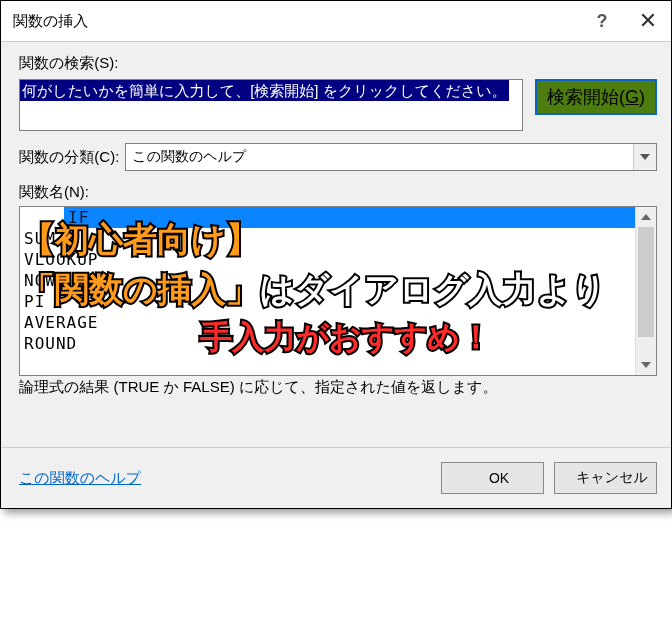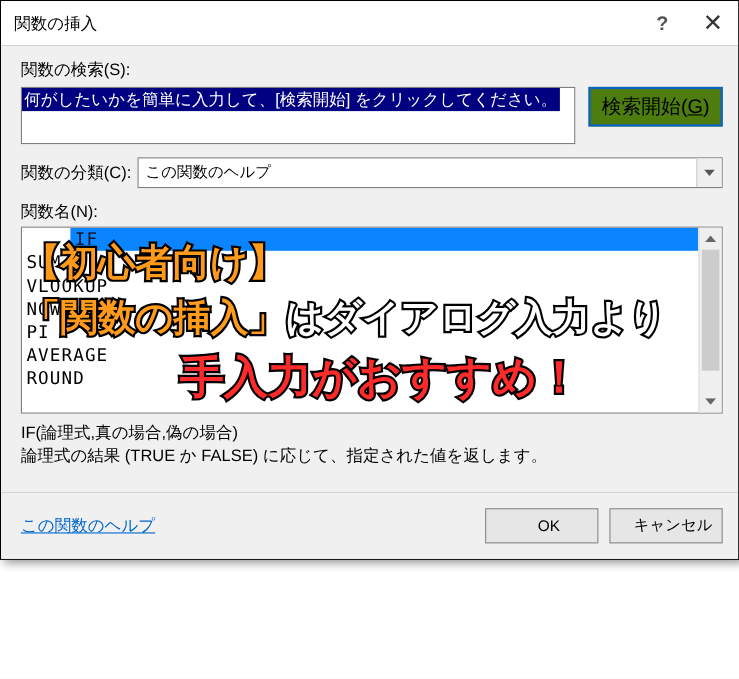--- a/index.html
+++ b/index.html
@@ -36,21 +36,21 @@
 .help-link{color:#0066cc;text-decoration:underline;font-size:15px;font-family:Liberation Serif, serif;}
 .footer-spacer{flex:1;}
 .dlg-btn{width:88px;height:30px;border:1px solid #888;background:#e6e6e6;margin-left:10px;display:flex;align-items:center;justify-content:center;font-size:14px;padding-left:13px;}
 
 .overlay{position:absolute;top:175px;left:0;right:0;pointer-events:none;text-align:left;padding-left:20px;}
 .ov{font-weight:900;-webkit-text-stroke:4px #000;paint-order:stroke fill;line-height:1.3;white-space:nowrap;}
 .ov1{color:#ff9a1a;font-size:34px;margin-bottom:6px;}
 .ov2{font-size:34px;}
 .ov2 .a{color:#ff9a1a;}
 .ov2 .b{color:#fff;}
-.ov3{color:#ff2a2a;font-size:40px;text-align:center;padding-left:0;margin-top:6px;}
+.ov3{color:#ff2a2a;font-size:32px;text-align:center;padding-left:0;margin-top:6px;}
 .u{text-decoration:underline;}
 </style>
 </head>
 <body>
 
 <div class="dialog">
 
   <div class="titlebar">
     <div class="title">関数の挿入</div>
     <div class="tb-btn tb-help">?</div>
@@ -103,21 +103,20 @@
         <div class="sb-thumb"></div>
         <div class="sb-track"></div>
         <div class="sb-btn">
             <svg width="10" height="6">
               <path d="M0 0 L5 6 L10 0 Z" fill="#666"></path>
             </svg>
           </div>
       </div>
     </div>
 
-    <div class="sig">IF(論理式,真の場合,偽の場合)</div>
     <div class="desc">論理式の結果 (TRUE か FALSE) に応じて、指定された値を返します。</div>
 
     <div class="overlay">
       <div class="ov ov1">【初心者向け】</div>
       <div class="ov ov2">
         <span class="a">「関数の挿入」</span><span class="b">はダイアログ入力より</span>
       </div>
       <div class="ov ov3">手入力がおすすめ！</div>
     </div>
 

